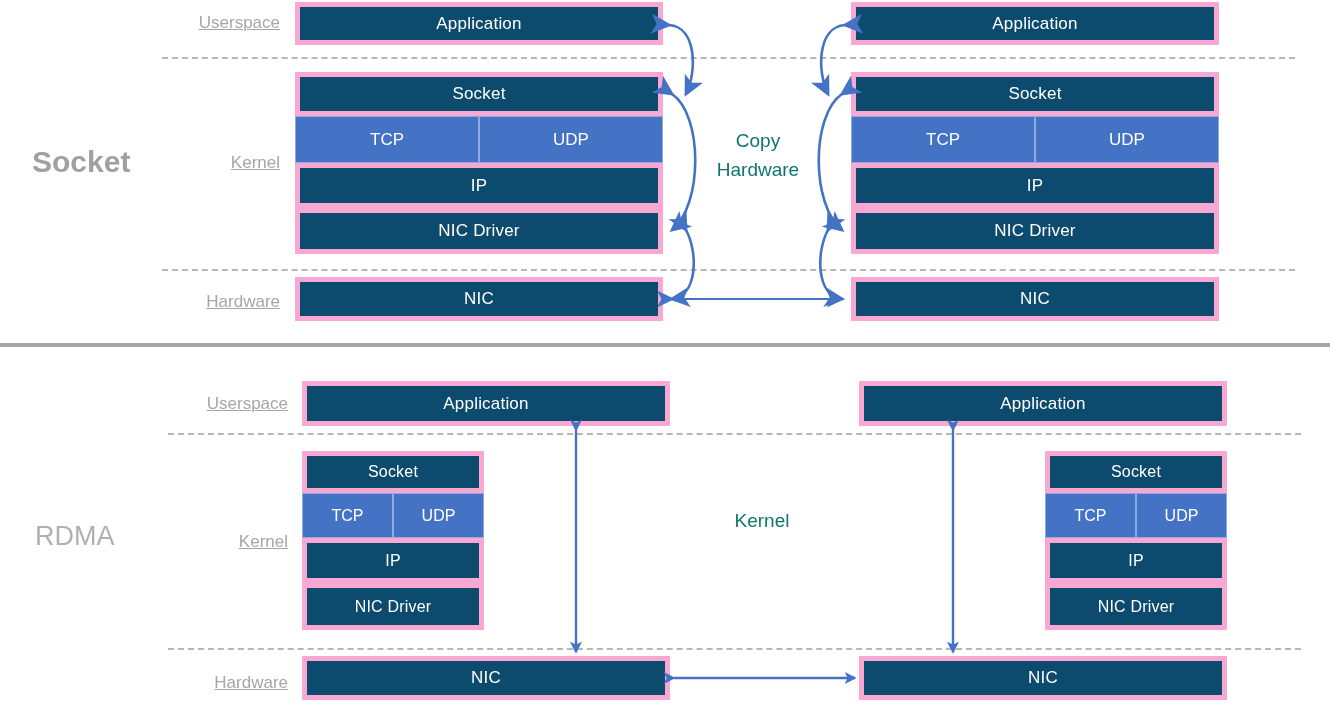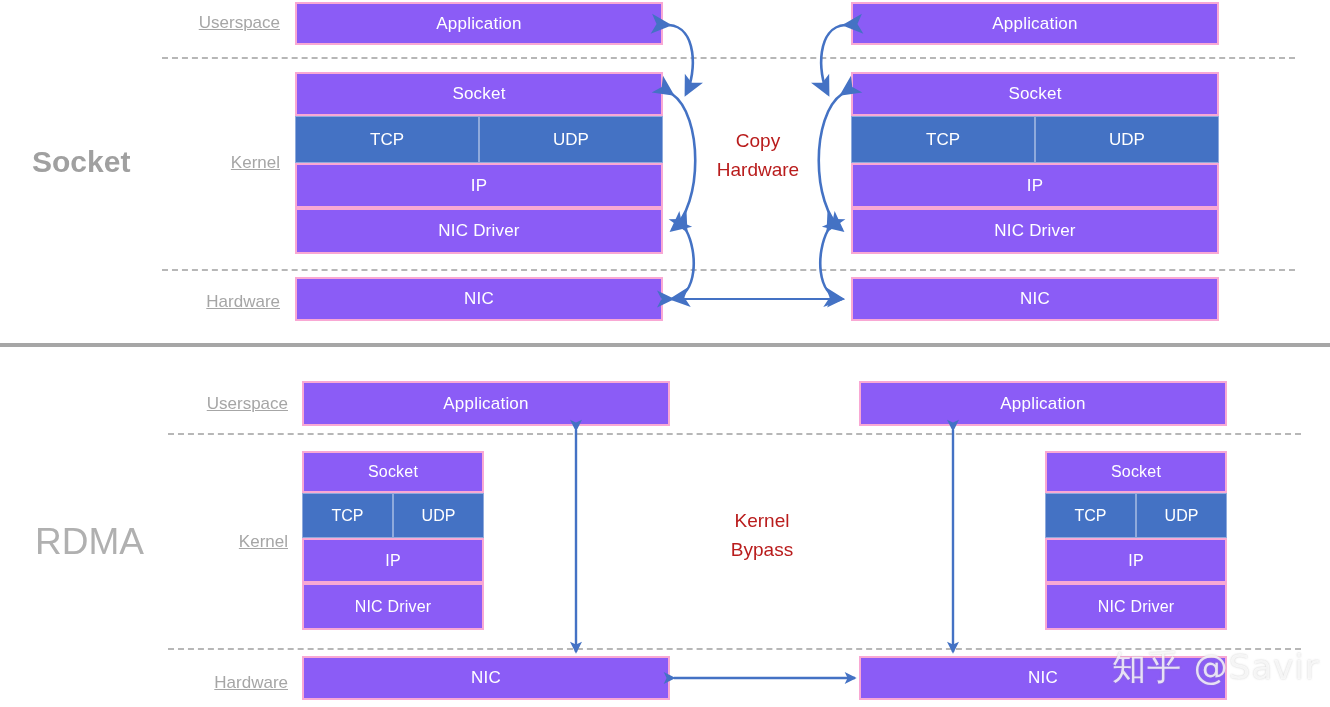--- a/index.html
+++ b/index.html
@@ -15,22 +15,22 @@
     position: relative;
     width: 1330px;
     height: 707px;
     background: #ffffff;
     overflow: hidden;
   }
 
   
   .box {
     position: absolute;
-    background: #8b5cf6;
-    border: 2px solid #f9a8d4;
+    background: #0c4a6e;
+    border: 5px solid #f9a8d4;
     box-sizing: border-box;
     color: #ffffff;
     display: flex;
     align-items: center;
     justify-content: center;
     font-size: 17px;
     letter-spacing: .2px;
     white-space: nowrap;
   }
   .box.small { font-size: 16px; }
@@ -69,41 +69,41 @@
     position: absolute;
     color: #A6A6A6;
     white-space: nowrap;
   }
   .side-label.socket {
     font-size: 30px;
     font-weight: bold;
     color: #A0A0A0;
   }
   .side-label.rdma {
-    font-size: 37px;
+    font-size: 27px;
     font-weight: normal;
     color: #B0B0B0;
   }
 
   
   .dashed {
     position: absolute;
     height: 0;
     border-top: 2px dashed #B7B7B7;
   }
   .solid-sep {
     position: absolute;
     height: 4px;
     background: #A6A6A6;
   }
 
   
   .caption {
     position: absolute;
-    color: #b91c1c;
+    color: #0f766e;
     font-size: 19px;
     line-height: 1.5;
     text-align: center;
     white-space: nowrap;
   }
 
   
   svg.arrows {
     position: absolute;
     left: 0;
@@ -210,21 +210,20 @@
   </div>
 
   <div class="box small" style="left:1045px; top:538px; width:182px; height:45px;">IP</div>
 
   <div class="box small" style="left:1045px; top:583px; width:182px; height:47px;">NIC Driver</div>
 
   <div class="box" style="left:859px; top:656px; width:368px; height:44px;">NIC</div>
 
   <div class="caption" style="left:672px; top:507px; width:180px;">
     <div>Kernel</div>
-    <div>Bypass</div>
   </div>
 
   <svg class="arrows" viewBox="0 0 1330 707">
     <defs>
       <marker id="ah" markerWidth="9" markerHeight="9" refX="7.2" refY="4.5" orient="auto" markerUnits="strokeWidth">
         <path d="M0.4,0.6 L8.4,4.5 L0.4,8.4 L2.4,4.5 Z" fill="#4472C4"></path>
       </marker>
       <marker id="ahs" markerWidth="5.6" markerHeight="5.6" refX="4.6" refY="2.8" orient="auto" markerUnits="strokeWidth">
         <path d="M0.3,0.3 L5.3,2.8 L0.3,5.3 L1.5,2.8 Z" fill="#4472C4"></path>
       </marker>
@@ -261,15 +260,14 @@
     </g>
     <g>
       <line x1="953" y1="430" x2="953" y2="652" stroke="#4472C4" stroke-width="2.4" marker-start="url(#ahs)" marker-end="url(#ahs)"></line>
     </g>
 
     <g>
       <line x1="674" y1="678" x2="855" y2="678" stroke="#4472C4" stroke-width="2.4" marker-start="url(#ahs)" marker-end="url(#ahs)"></line>
     </g>
   </svg>
 
-  <div class="watermark" style="left:1112px; top:645px;">知乎 @Savir</div>
 
 </div>
 
 </body></html>

